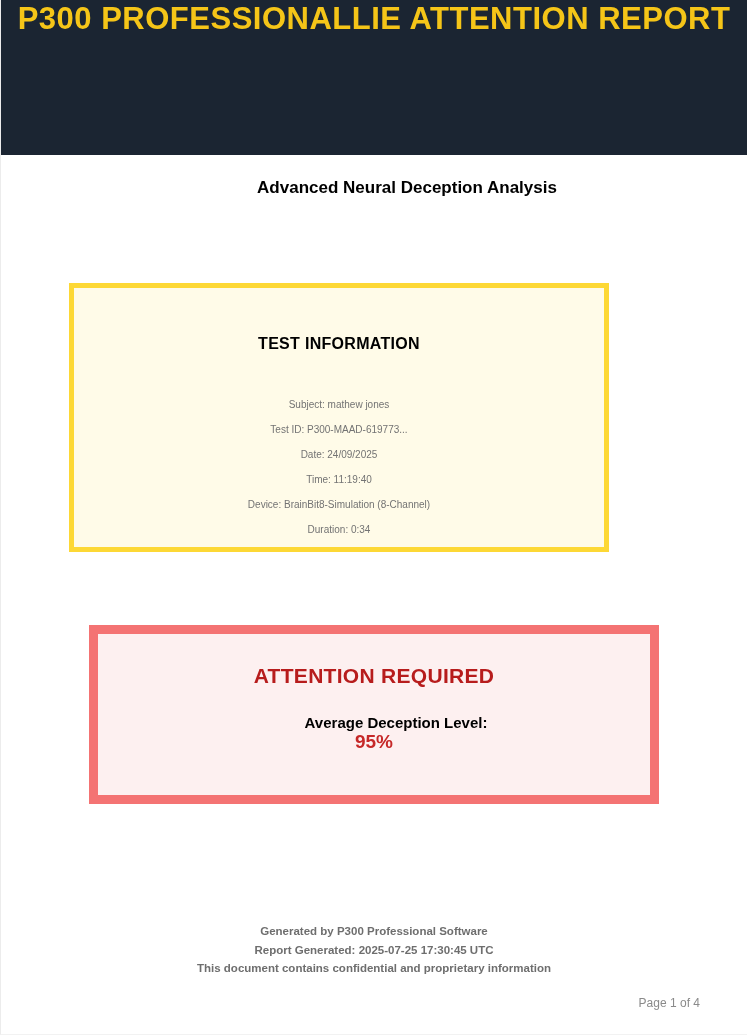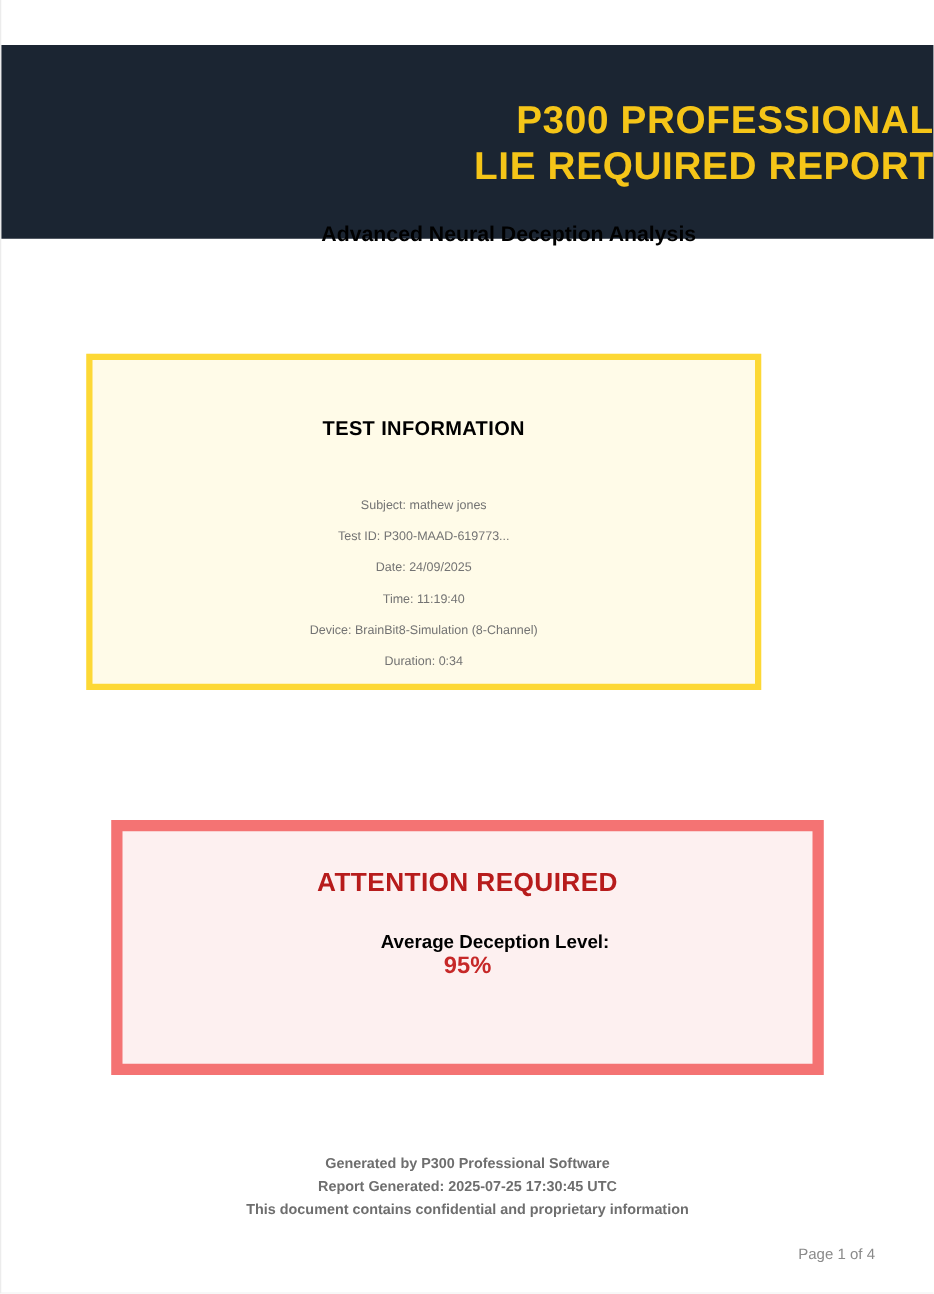--- a/index.html
+++ b/index.html
@@ -18,25 +18,24 @@
     border-bottom: 1px solid #f2f2f2;
     box-sizing: border-box;
   }
   .report-header {
     position: absolute;
     left: 0; top: 0;
     width: 100%;
     height: 155px;
     background: #1b2532;
     display: flex;
-    flex-direction: column;
-    align-items: flex-end;
+    flex-direction: row;
+    align-items: flex-start;
     justify-content: center;
     text-align: center;
-    margin-top: 36px;
   }
   .report-header .title-line {
     color: #f5c518;
     font-size: 31px;
     font-weight: bold;
     line-height: 37px;
     letter-spacing: 0.5px;
   }
   .subtitle {
     position: absolute;
@@ -70,23 +69,23 @@
     margin-top: 39px;
   }
   .info-box .info-line {
     font-size: 10px;
     color: #737373;
     line-height: 25px;
   }
   .alert-box {
     position: absolute;
     left: 88px;
-    top: 656px;
+    top: 625px;
     width: 570px;
-    height: 204px;
+    height: 179px;
     box-sizing: border-box;
     border: 9px solid #f47373;
     background: #fdf0f0;
     text-align: center;
   }
   .alert-box .alert-title {
     margin: 30px 0 0 0;
     font-size: 21px;
     font-weight: bold;
     color: #b71c1c;
@@ -126,21 +125,21 @@
     text-align: right;
   }
 </style>
 </head>
 <body>
 
 <div class="page">
 
   <div class="report-header">
     <div class="title-line">P300 PROFESSIONAL</div>
-    <div class="title-line">LIE REQUIRED REPORT</div>
+    <div class="title-line">LIE ATTENTION REPORT</div>
   </div>
 
   <div class="subtitle">Advanced Neural Deception Analysis</div>
 
   <div class="info-box">
     <div class="box-title">TEST INFORMATION</div>
     <div class="info-lines">
       <div class="info-line">Subject: mathew jones</div>
       <div class="info-line">Test ID: P300-MAAD-619773...</div>
       <div class="info-line">Date: 24/09/2025</div>

